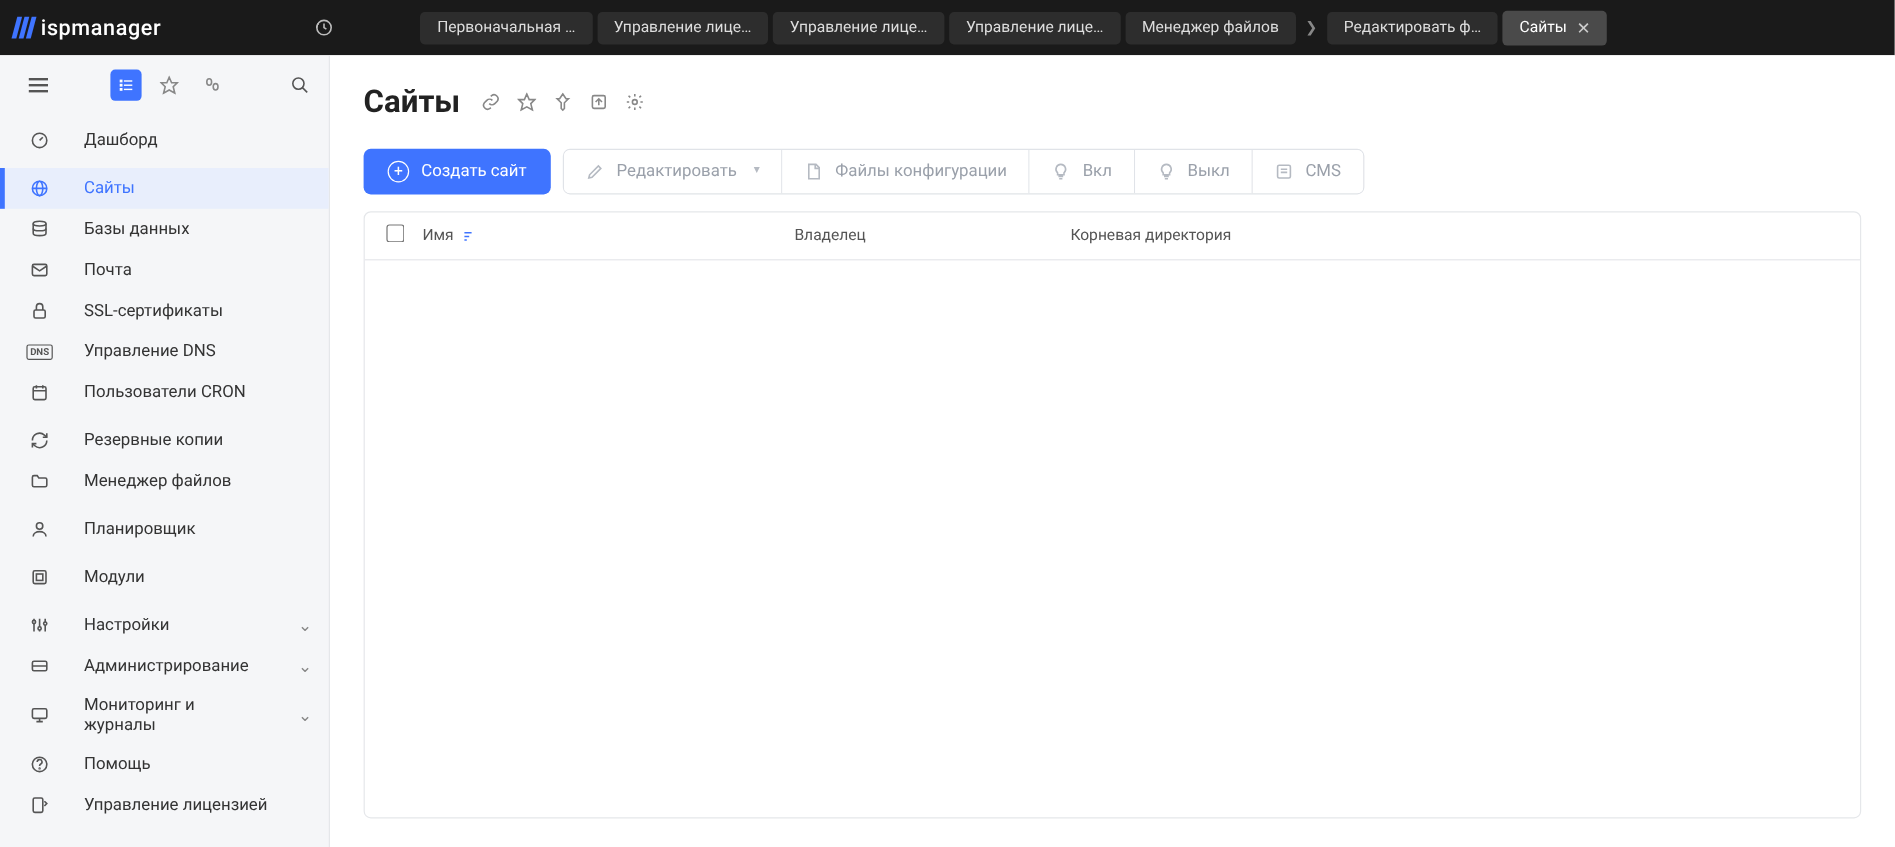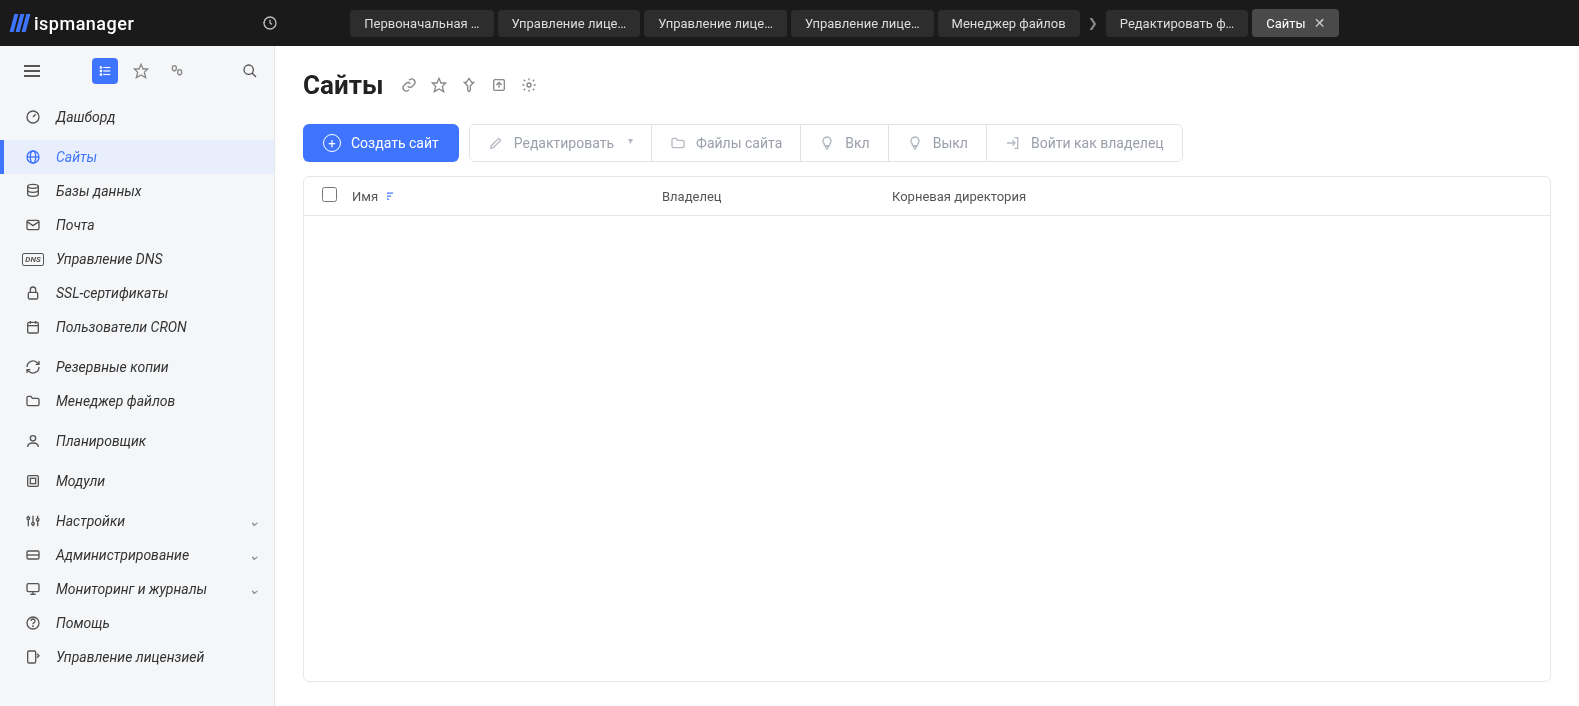--- a/index.html
+++ b/index.html
@@ -27,21 +27,21 @@
 .sidebar-top-left { display: flex; align-items: center; gap: 12px; }
 .hamburger { display: flex; flex-direction: column; gap: 3px; cursor: pointer; }
 .hamburger span { width: 16px; height: 2px; background: #555; }
 .sidebar-view-toggle { display: flex; align-items: center; gap: 10px; }
 .view-btn { width: 26px; height: 26px; display: flex; align-items: center; justify-content: center; border-radius: 4px; color: #888; cursor: pointer; }
 .view-btn.active { background: #3f74ff; color: #fff; }
 .sidebar-search { color: #555; cursor: pointer; }
 
 .nav { flex: 1; overflow-y: auto; padding: 4px 0; }
 .nav-group { margin-bottom: 6px; }
-.nav-item { display: flex; align-items: center; gap: 14px; padding: 8px 14px 8px 24px; color: #333; cursor: pointer; font-size: 14px; position: relative; font-style: italic; }
+.nav-item { display: flex; align-items: center; gap: 28px; padding: 8px 14px 8px 24px; color: #333; cursor: pointer; font-size: 14px; position: relative; }
 .nav-item.active { background: #e8eefc; color: #3f74ff; border-left: 4px solid #3f74ff; padding-left: 20px; }
 .nav-item.active .nav-icon { color: #3f74ff; }
 .nav-icon { width: 18px; height: 18px; display: flex; align-items: center; justify-content: center; color: #555; flex-shrink: 0; }
 .nav-item.active .nav-icon { color: #3f74ff; }
 .nav-chevron { margin-left: auto; color: #888; font-size: 14px; }
 
 
 .main { flex: 1; background: #fff; display: flex; flex-direction: column; padding: 24px 28px; overflow: hidden; }
 .page-header { display: flex; align-items: center; gap: 18px; margin-bottom: 24px; }
 .page-title { font-size: 26px; font-weight: 700; color: #222; }
@@ -197,32 +197,32 @@
             <span class="nav-icon">
                 <svg width="16" height="16" viewBox="0 0 24 24" fill="none" stroke="currentColor" stroke-width="2">
                   <rect x="3" y="5" width="18" height="14" rx="2"></rect>
                   <polyline points="3 7 12 13 21 7"></polyline>
                 </svg>
               </span>
             <span>Почта</span>
           </div>
           <div class="nav-item">
             <span class="nav-icon">
-                <span style="font-size:8px;font-weight:700;border:1px solid currentColor;padding:1px 2px;border-radius:2px;">DNS</span>
-              </span>
-            <span>Управление DNS</span>
-          </div>
-          <div class="nav-item">
-            <span class="nav-icon">
                 <svg width="16" height="16" viewBox="0 0 24 24" fill="none" stroke="currentColor" stroke-width="2">
                   <rect x="5" y="11" width="14" height="10" rx="2"></rect>
                   <path d="M8 11V7a4 4 0 0 1 8 0v4"></path>
                 </svg>
               </span>
             <span>SSL-сертификаты</span>
+          </div>
+          <div class="nav-item">
+            <span class="nav-icon">
+                <span style="font-size:8px;font-weight:700;border:1px solid currentColor;padding:1px 2px;border-radius:2px;">DNS</span>
+              </span>
+            <span>Управление DNS</span>
           </div>
           <div class="nav-item">
             <span class="nav-icon">
                 <svg width="16" height="16" viewBox="0 0 24 24" fill="none" stroke="currentColor" stroke-width="2">
                   <rect x="4" y="5" width="16" height="16" rx="2"></rect>
                   <line x1="4" y1="10" x2="20" y2="10"></line>
                   <line x1="8" y1="3" x2="8" y2="7"></line>
                   <line x1="16" y1="3" x2="16" y2="7"></line>
                 </svg>
               </span>
@@ -377,49 +377,51 @@
                 <svg width="16" height="16" viewBox="0 0 24 24" fill="none" stroke="currentColor" stroke-width="2">
                   <path d="M4 20l4-1 11-11-3-3L5 16z"></path>
                 </svg>
               </span>
             <span>Редактировать</span>
             <span class="dropdown-caret">▾</span>
           </button>
           <button class="toolbar-btn">
             <span class="tb-icon">
                 <svg width="16" height="16" viewBox="0 0 24 24" fill="none" stroke="currentColor" stroke-width="2">
-                  <path d="M3 7a2 2 0 0 1 2-2h4l2 3h8a2 2 0 0 1 2 2v7a2 2 0 0 1-2 2H5a2 2 0 0 1-2-2z"></path>
-                </svg>
-              </span>
-            <span>Файлы сайта</span>
+                  <path d="M6 3h9l4 4v14H6z"></path>
+                  <path d="M14 3v5h5"></path>
+                </svg>
+              </span>
+            <span>Файлы конфигурации</span>
           </button>
           <button class="toolbar-btn">
             <span class="tb-icon">
                 <svg width="16" height="16" viewBox="0 0 24 24" fill="none" stroke="currentColor" stroke-width="2">
                   <path d="M9 18h6M10 21h4M12 3a6 6 0 0 0-4 10.5V16h8v-2.5A6 6 0 0 0 12 3z"></path>
                 </svg>
               </span>
             <span>Вкл</span>
           </button>
           <button class="toolbar-btn">
             <span class="tb-icon">
                 <svg width="16" height="16" viewBox="0 0 24 24" fill="none" stroke="currentColor" stroke-width="2">
                   <path d="M9 18h6M10 21h4M12 3a6 6 0 0 0-4 10.5V16h8v-2.5A6 6 0 0 0 12 3z"></path>
                 </svg>
               </span>
             <span>Выкл</span>
           </button>
           <button class="toolbar-btn">
             <span class="tb-icon">
                 <svg width="16" height="16" viewBox="0 0 24 24" fill="none" stroke="currentColor" stroke-width="2">
-                  <path d="M14 4h5v16h-5"></path>
-                  <path d="M3 12h12M11 8l4 4-4 4"></path>
-                </svg>
-              </span>
-            <span>Войти как владелец</span>
+                  <rect x="4" y="4" width="16" height="16" rx="2"></rect>
+                  <line x1="8" y1="9" x2="16" y2="9"></line>
+                  <line x1="8" y1="13" x2="16" y2="13"></line>
+                </svg>
+              </span>
+            <span>CMS</span>
           </button>
         </div>
       </div>
 
       <div class="table-wrap">
         <div class="table-head">
           <div class="th-check"><input type="checkbox" style=""></div>
           <div class="th th-name">
             <span>Имя</span>
             <span class="sort-icon">

